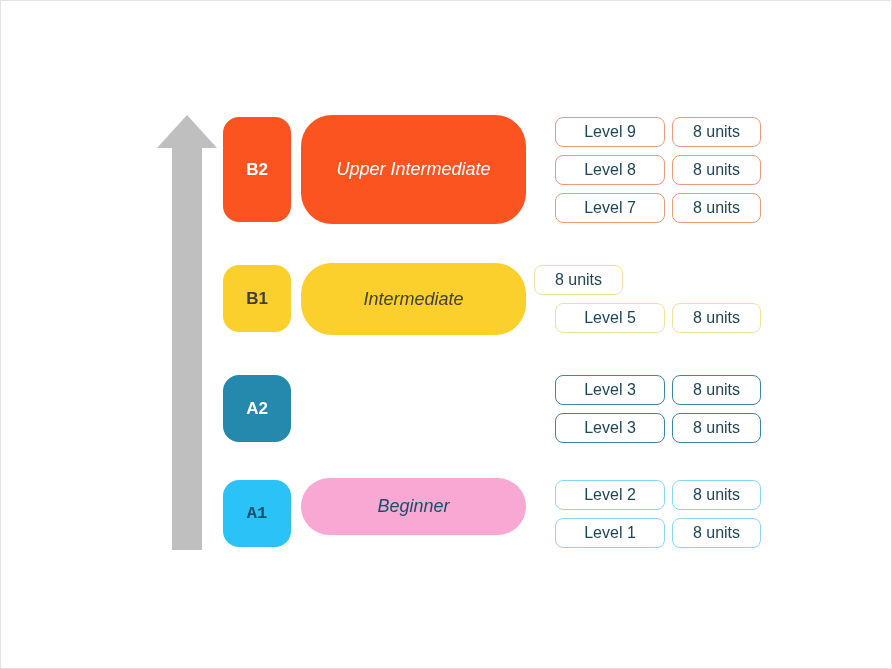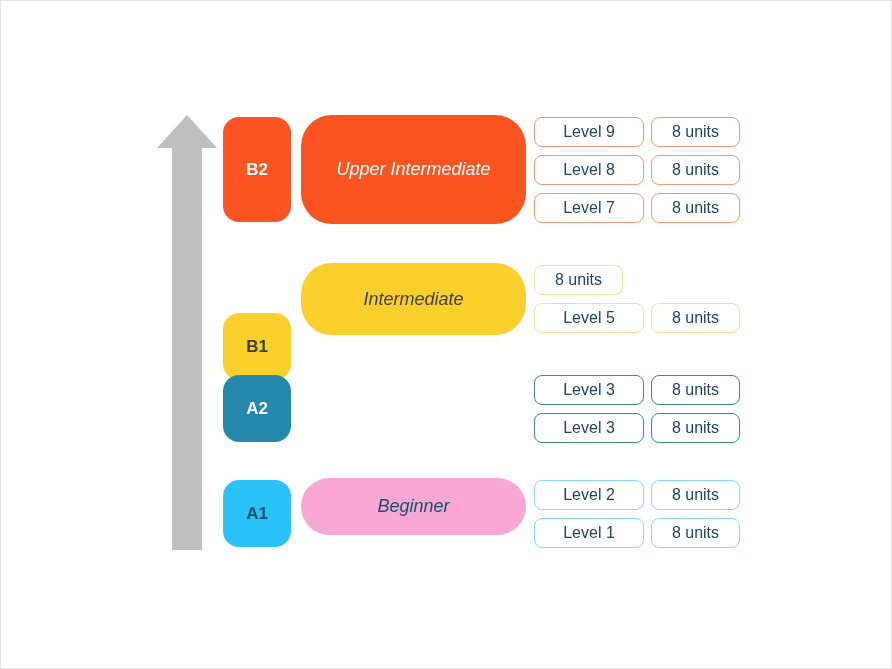--- a/index.html
+++ b/index.html
@@ -46,41 +46,41 @@
   }
   .level-row{display:flex;gap:7px;height:30px;}
   .pill{
     background:#ffffff;
     border:1px solid #cccccc;
     border-radius:8px;
     box-sizing:border-box;
     display:flex;align-items:center;justify-content:center;
     font-size:16px;color:#1f4656;
   }
-  .level-pill{width:110px;}
+  .level-pill{width:110px;margin-left:21px;}
   .units-pill{width:89px;}
 
   
   .g0{top:114px;height:109px;}
   .g0 .code-badge{top:2px;height:105px;background:#fb5420;color:#ffffff;}
   .g0 .name-block{top:0;height:109px;background:#fb5420;color:#ffffff;}
   .g0 .pill{border-color:#ed997c;}
   
   .g1{top:262px;height:71px;}
-  .g1 .code-badge{top:2px;height:67px;background:#fcd02c;color:#3f4038;margin-top:48px;}
+  .g1 .code-badge{top:2px;height:67px;background:#fcd02c;color:#3f4038;}
   .g1 .name-block{top:0;height:72px;background:#fcd02c;color:#3f4038;}
   .g1 .pill{border-color:#f0e29b;}
   
   .g2{top:372px;height:71px;}
   .g2 .code-badge{top:2px;height:67px;background:#2489ac;color:#ffffff;}
   .g2 .name-block{top:0;height:71px;background:#2489ac;color:#ffffff;}
   .g2 .pill{border-color:#3d85a0;}
   
   .g3{top:477px;height:71px;}
-  .g3 .code-badge{top:2px;height:67px;background:#2bc3f7;color:#17506b;}
+  .g3 .code-badge{top:2px;height:67px;background:#2bc3f7;color:#17506b;font-family:Liberation Mono, monospace;}
   .g3 .name-block{top:0;height:57px;background:#f9a8d4;color:#17506b;}
   .g3 .pill{border-color:#8ad7f2;}
 </style>
 </head>
 <body>
 
 <div class="canvas">
 
   <div>
     <div class="arrow-head"></div>

